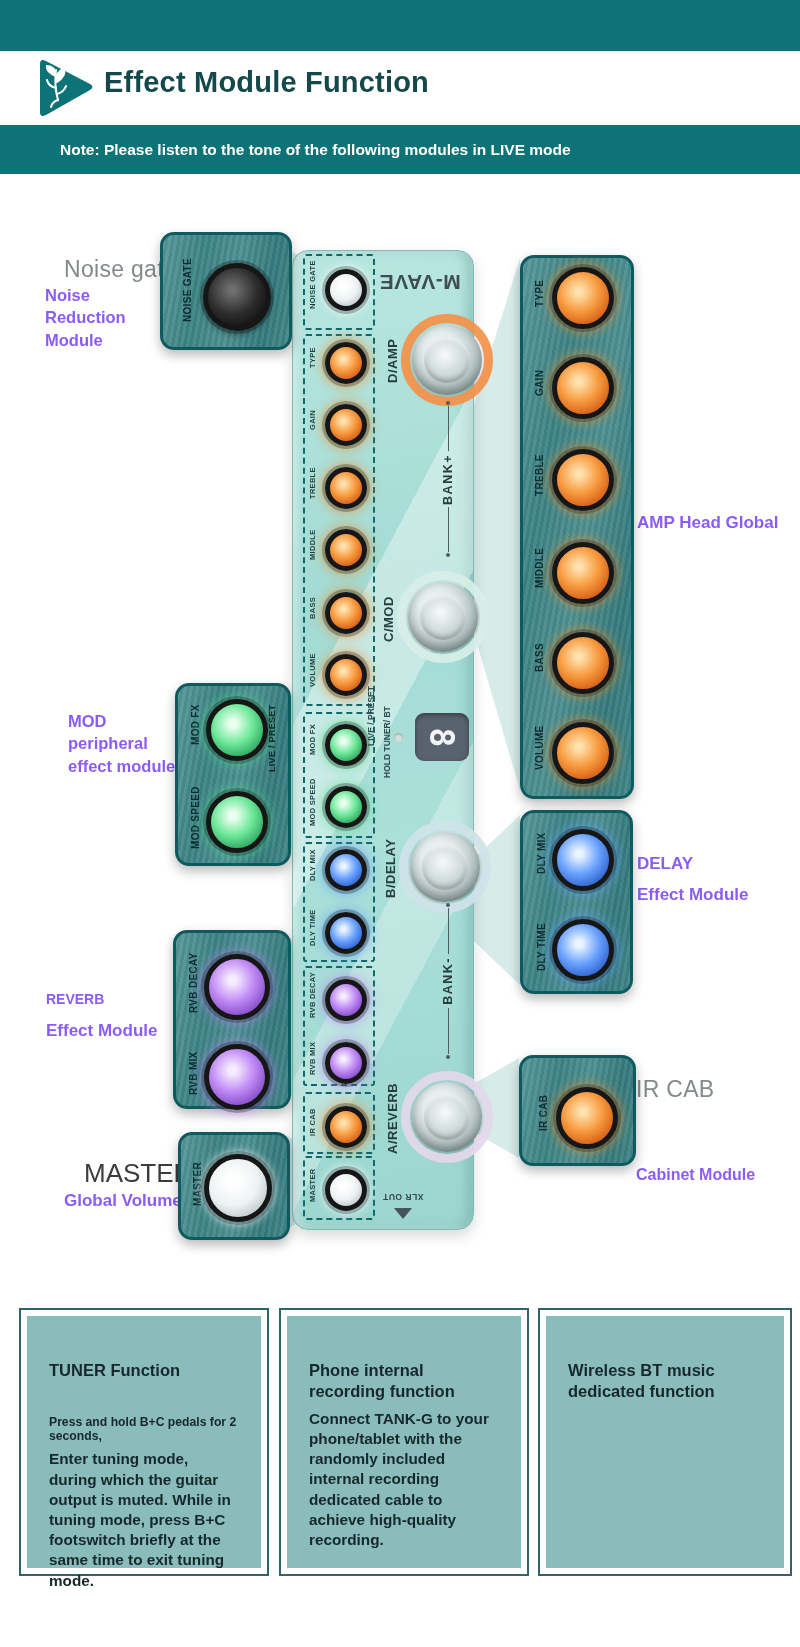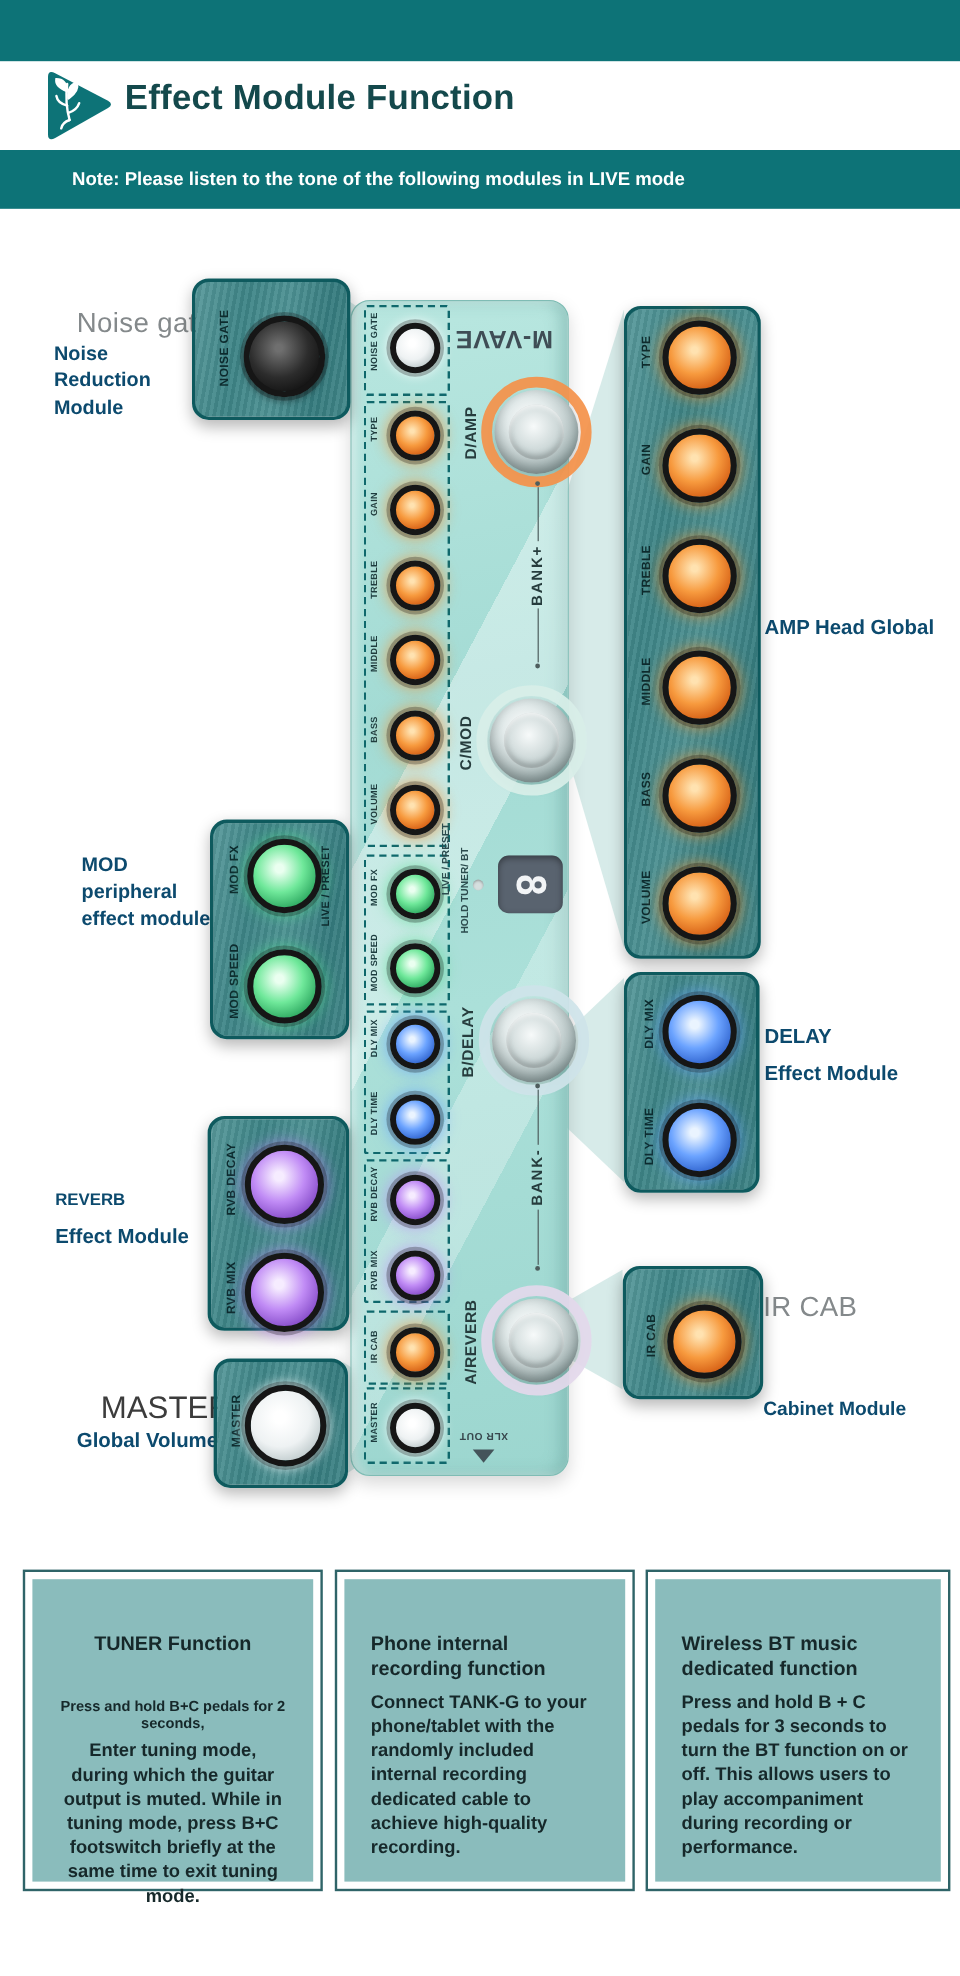--- a/index.html
+++ b/index.html
@@ -74,21 +74,21 @@
 
   
   .cobox{position:absolute;border-radius:14px;border:3px solid #0e5a5e;z-index:3;
      background:linear-gradient(100deg,#58999b 0%,#3d8486 30%,#4d9193 55%,#357b7e 80%,#428789 100%);
      box-shadow:0 5px 12px rgba(0,0,0,.28);}
   .cobox::after{content:'';position:absolute;inset:0;border-radius:11px;
      background:repeating-linear-gradient(100deg,rgba(255,255,255,.06) 0 3px,rgba(0,0,0,.05) 3px 6px);}
   .beam{position:absolute;background:rgba(176,216,211,.5);z-index:1;}
 
   .gray-h{color:#84898b;font-size:23px;letter-spacing:.3px;}
-  .bold-t{color:#0c4a6e;font-weight:bold;font-size:16.5px;line-height:1.35;}
+  .bold-t{color:#8b5cf6;font-weight:bold;font-size:16.5px;line-height:1.35;}
   .pre{white-space:pre-line;}
 
   
   .card{position:absolute;top:1308px;height:268px;background:#ffffff;border:2px solid #2f6468;
         box-sizing:border-box;padding:6px;}
   .card .fill{width:100%;height:100%;background:#8abcbc;box-sizing:border-box;padding:44px 22px 0 22px;}
   .card h3{margin:0;font-size:16.5px;color:#16282a;line-height:1.3;}
   .card .intro{margin-top:34px;font-size:12.2px;font-weight:bold;color:#16282a;}
   .card .body{margin-top:6px;font-size:15.3px;font-weight:bold;color:#16282a;line-height:1.32;}
   .card .body.solo{}
@@ -253,33 +253,32 @@
   <div class="knob k-blue" style="left:552px;top:919px;width:52px;height:52px;"></div>
   <div class="abs bold-t" style="left:637px;top:853px;font-size:17px;">DELAY</div>
   <div class="abs bold-t" style="left:637px;top:884px;font-size:17px;">Effect Module</div>
 
   <div class="cobox" style="left:519px;top:1055px;width:111px;height:105px;"></div>
   <div class="vlabel clabel" style="left:536px;top:1084px;height:58px;">IR CAB</div>
   <div class="knob k-orange" style="left:556px;top:1087px;width:52px;height:52px;"></div>
   <div class="abs gray-h" style="left:636px;top:1076px;">IR CAB</div>
   <div class="abs bold-t" style="left:636px;top:1164px;font-size:16px;">Cabinet Module</div>
 
-  <div class="card" style="left:19px;width:250px;text-align:center;">
+  <div class="card" style="left:19px;width:250px;">
     <div class="fill">
       <h3>TUNER Function</h3>
       <div class="intro">Press and hold B+C pedals for 2 seconds,</div>
       <div class="body">Enter tuning mode, during which the guitar output is muted. While in tuning mode, press B+C footswitch briefly at the same time to exit tuning mode.</div>
     </div>
   </div>
   <div class="card" style="left:279px;width:250px;">
     <div class="fill">
       <h3>Phone internal recording function</h3>
       <div class="body solo">Connect TANK-G to your phone/tablet with the randomly included internal recording dedicated cable to achieve high-quality recording.</div>
     </div>
   </div>
   <div class="card" style="left:538px;width:254px;">
     <div class="fill">
       <h3>Wireless BT music dedicated function</h3>
-      <div class="body solo">Press and hold B + C pedals for 3 seconds to turn the BT function on or off. This allows users to play accompaniment during recording or performance.</div>
     </div>
   </div>
 
 </div>
 
 </body></html>

